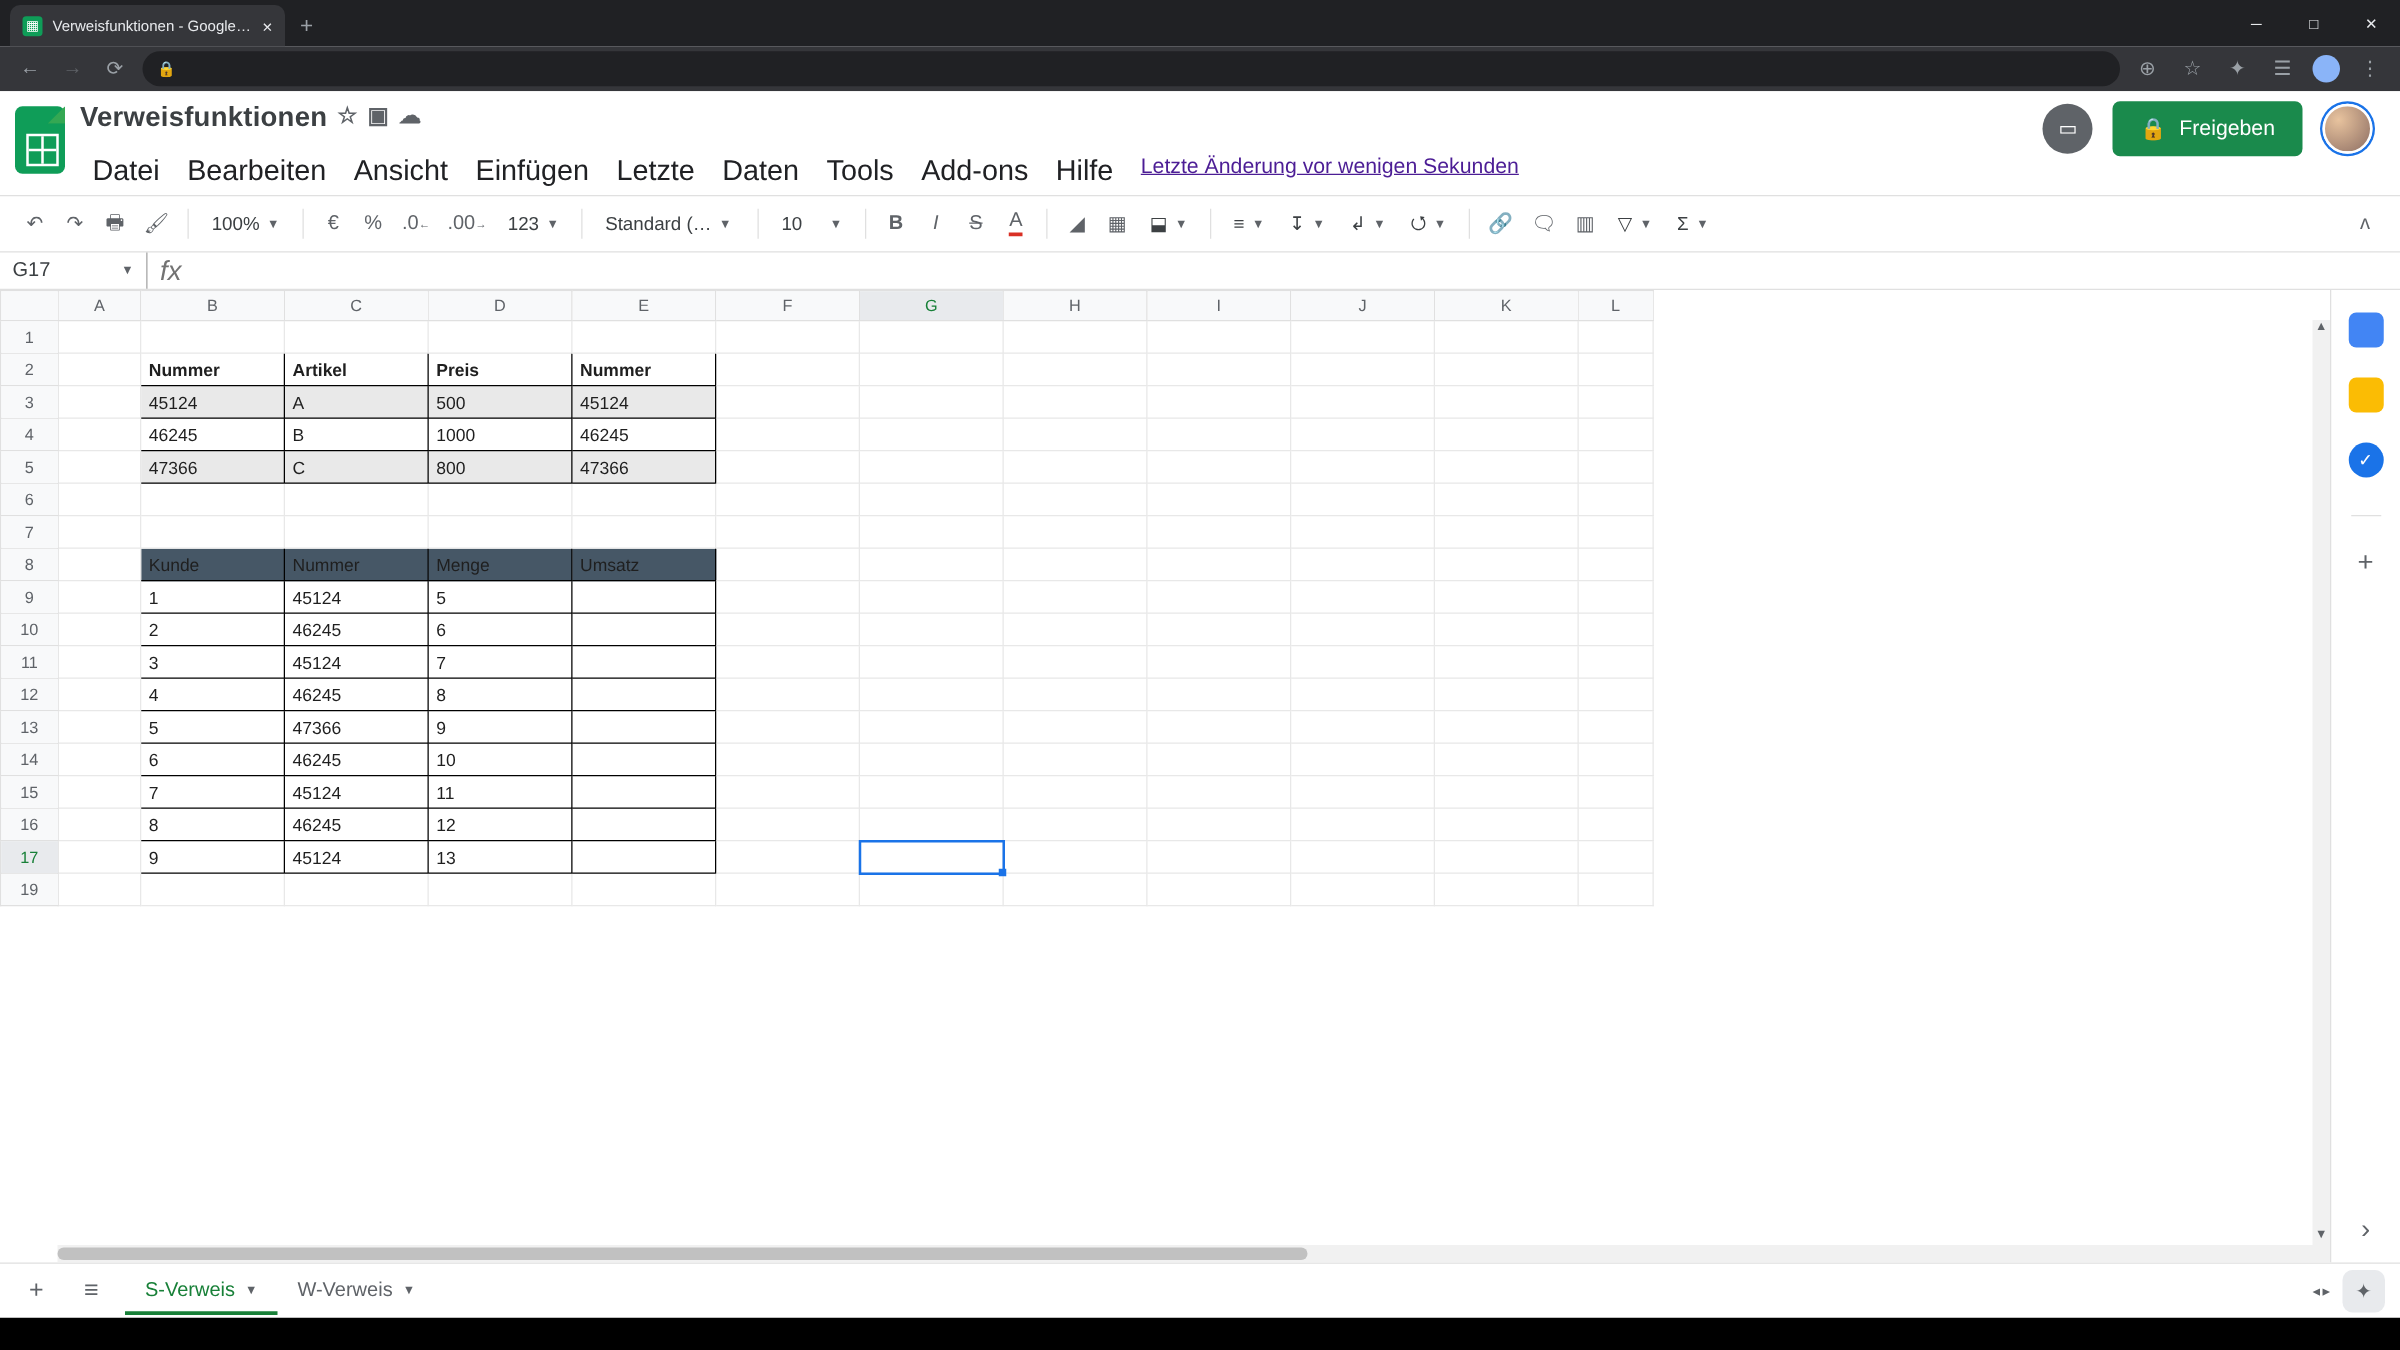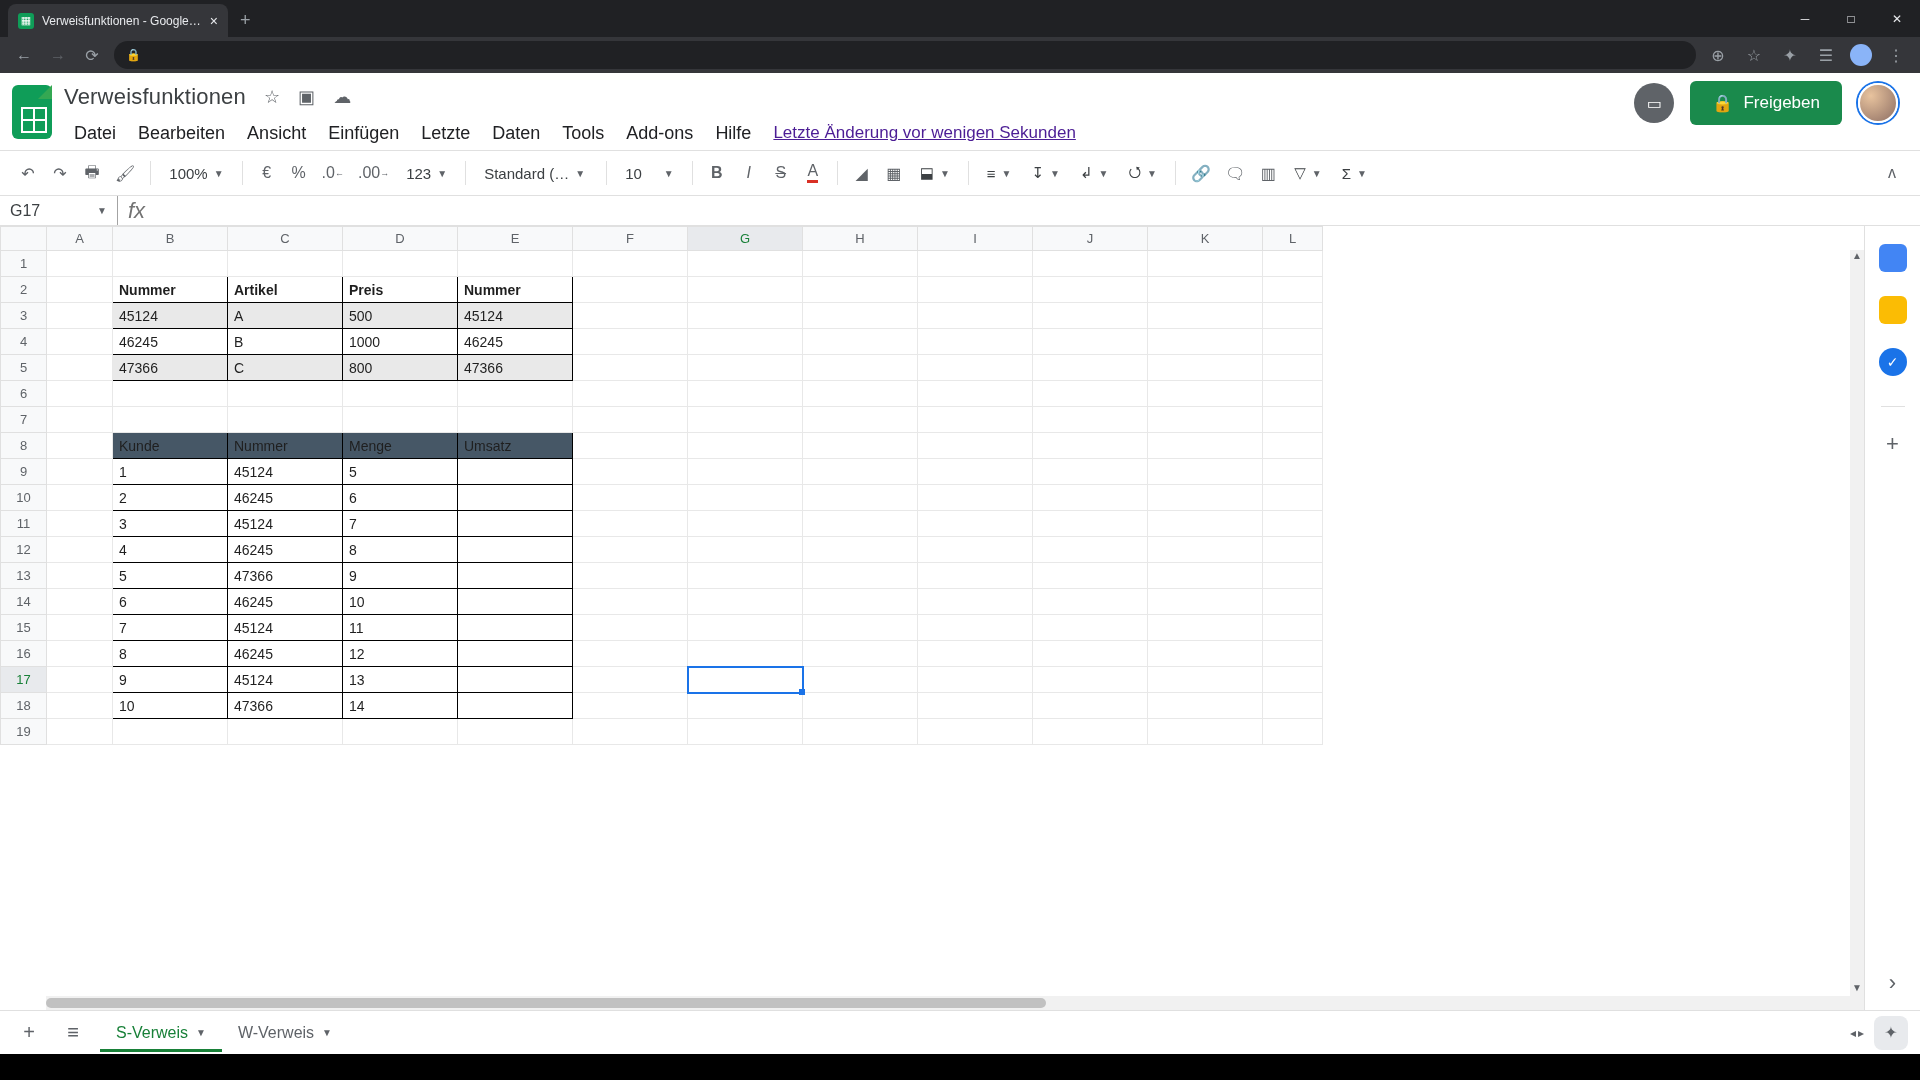--- a/index.html
+++ b/index.html
@@ -70,25 +70,25 @@
   content: ""; position: absolute; top: 0; right: 0; width: 14px; height: 14px;
   background: #34a853; clip-path: polygon(100% 0, 100% 100%, 0 100%);
 }
 .sheets-logo::after {
   content: ""; position: absolute; left: 9px; top: 22px; width: 22px; height: 22px;
   border: 2px solid #fff; background:
     linear-gradient(#fff,#fff) center/2px 100% no-repeat,
     linear-gradient(#fff,#fff) center/100% 2px no-repeat;
 }
 .titleblock { display: flex; flex-direction: column; }
-.title-row { display: flex; align-items: center; gap: 18px; height: 32px; }
+.title-row { display: flex; gap: 8px; height: 32px; font-weight: bold; }
 .doc-title { font-size: 22px; color: #3c4043; letter-spacing: .2px; }
 .title-icon { color: #5f6368; font-size: 18px; cursor: pointer; }
 .menubar { display: flex; gap: 2px; margin-top: 4px; }
-.menu-item { padding: 6px 10px; font-size: 18px; color: #202124; cursor: pointer;
+.menu-item { padding: 6px 10px; font-size: 23px; color: #202124; cursor: pointer;
   border-radius: 4px; }
 .last-edit { color: #4c1d95; text-decoration: underline; font-size: 17px;
   padding: 6px 10px; cursor: pointer; }
 .header-right {
   margin-left: auto; display: flex; align-items: center; gap: 16px; padding-right: 6px;
 }
 .comment-btn {
   width: 40px; height: 40px; border-radius: 50%; background: #5f6368;
   display: flex; align-items: center; justify-content: center; color: #fff;
 }
@@ -643,35 +643,20 @@
             <td class="cell thick"></td>
             <td class="cell"></td>
             <td class="cell sel"></td>
             <td class="cell"></td>
             <td class="cell"></td>
             <td class="cell"></td>
             <td class="cell"></td>
             <td class="cell"></td>
           </tr>
           <tr>
-            <th class="rowhdr">18</th>
-            <td class="cell"></td>
-            <td class="cell thick num">10</td>
-            <td class="cell thick num">47366</td>
-            <td class="cell thick num">14</td>
-            <td class="cell thick"></td>
-            <td class="cell"></td>
-            <td class="cell"></td>
-            <td class="cell"></td>
-            <td class="cell"></td>
-            <td class="cell"></td>
-            <td class="cell"></td>
-            <td class="cell"></td>
-          </tr>
-          <tr>
             <th class="rowhdr">19</th>
             <td class="cell"></td>
             <td class="cell"></td>
             <td class="cell"></td>
             <td class="cell"></td>
             <td class="cell"></td>
             <td class="cell"></td>
             <td class="cell"></td>
             <td class="cell"></td>
             <td class="cell"></td>

